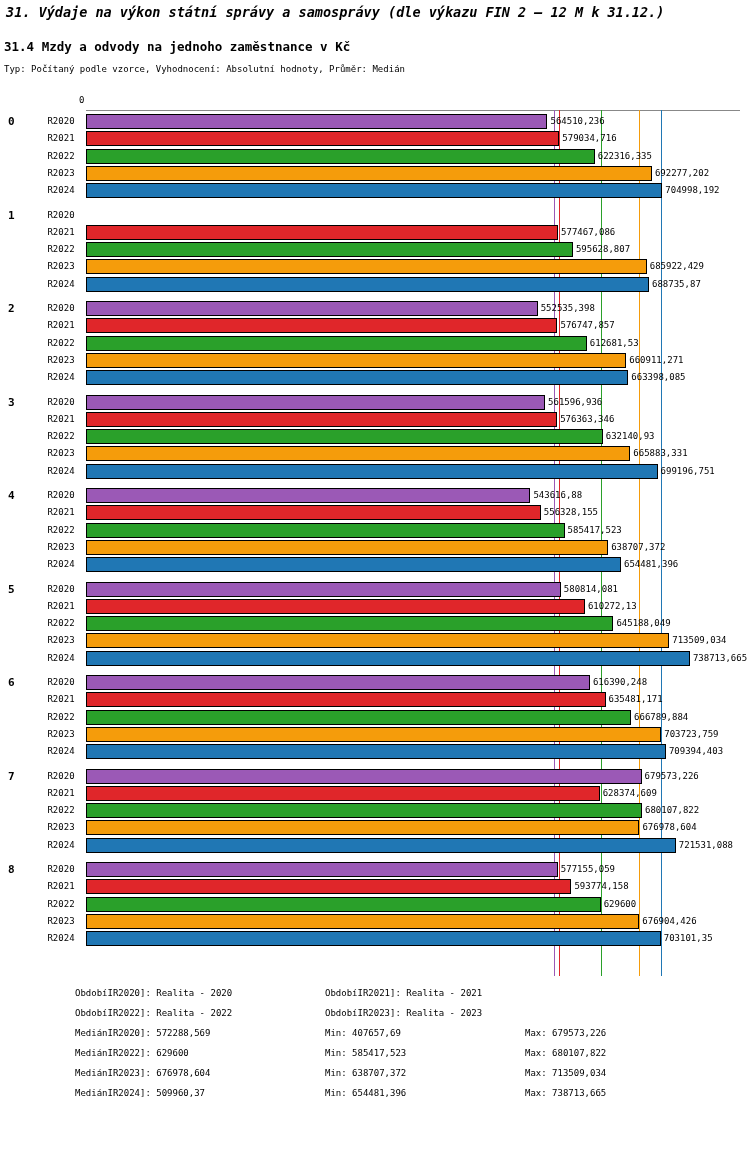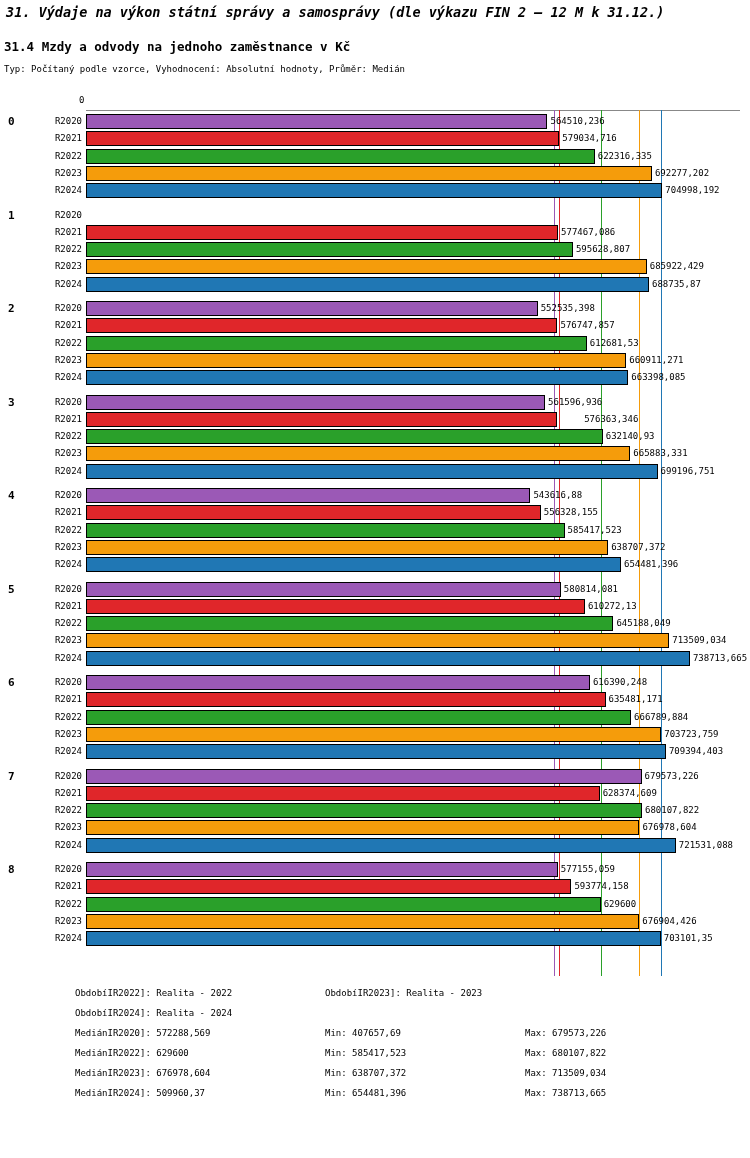--- a/index.html
+++ b/index.html
@@ -69,21 +69,21 @@
     color: #000;
   }
   .row {
     position: absolute;
     height: 15px;
   }
   .row-label {
     position: absolute;
     left: 40px;
     width: 42px;
-    text-align: right;
+    text-align: center;
     font-size: 9px;
     color: #000;
     line-height: 15px;
   }
   .bar-track {
     position: absolute;
     left: 86px;
     right: 10px;
     top: 0;
     height: 15px;
@@ -245,21 +245,21 @@
           <div class="row-label">R2020</div>
           <div class="bar-track">
             <div class="bar" style="width: 459.105px; background: rgb(155, 89, 182);"></div>
             <div class="bar-value" style="left: 462.105px;">561596,936</div>
           </div>
         </div>
         <div class="row" style="top: 315.8px; left: 0px; right: 0px;">
           <div class="row-label">R2021</div>
           <div class="bar-track">
             <div class="bar" style="width: 471.177px; background: rgb(224, 38, 42);"></div>
-            <div class="bar-value" style="left: 474.177px; margin-left: 24px;">576363,346</div>
+            <div class="bar-value" style="left: 474.177px;">576363,346</div>
           </div>
         </div>
         <div class="row" style="top: 333.1px; left: 0px; right: 0px;">
           <div class="row-label">R2022</div>
           <div class="bar-track">
             <div class="bar" style="width: 516.775px; background: rgb(42, 160, 42);"></div>
             <div class="bar-value" style="left: 519.775px;">632140,93</div>
           </div>
         </div>
         <div class="row" style="top: 350.4px; left: 0px; right: 0px;">
@@ -454,25 +454,26 @@
           <div class="bar-track">
             <div class="bar" style="width: 574.785px; background: rgb(32, 119, 180);"></div>
             <div class="bar-value" style="left: 577.785px;">703101,35</div>
           </div>
         </div>
       </div>
   </div>
 
   <div id="footer">
       <div class="fline">
+        <span class="fcol1">ObdobíIR2020]: Realita - 2020</span>
+        <span class="fcol2">ObdobíIR2021]: Realita - 2021</span>
+      </div>
+      <div class="fline">
         <span class="fcol1">ObdobíIR2022]: Realita - 2022</span>
         <span class="fcol2">ObdobíIR2023]: Realita - 2023</span>
-      </div>
-      <div class="fline">
-        <span class="fcol1">ObdobíIR2024]: Realita - 2024</span>
       </div>
       <div class="fline">
         <span class="fcol1">MediánIR2020]: 572288,569</span>
         <span class="fcol2">Min: 407657,69</span>
         <span class="fcol3">Max: 679573,226</span>
       </div>
       <div class="fline">
         <span class="fcol1">MediánIR2022]: 629600</span>
         <span class="fcol2">Min: 585417,523</span>
         <span class="fcol3">Max: 680107,822</span>

